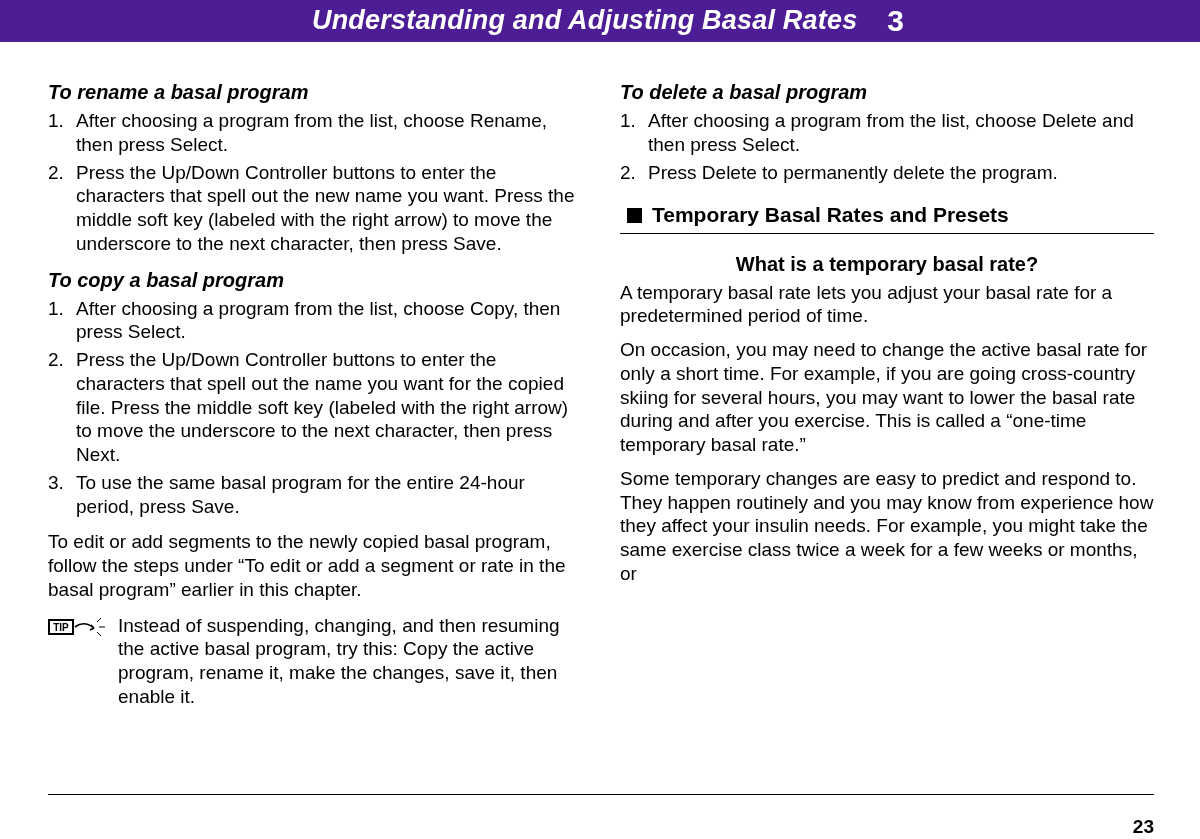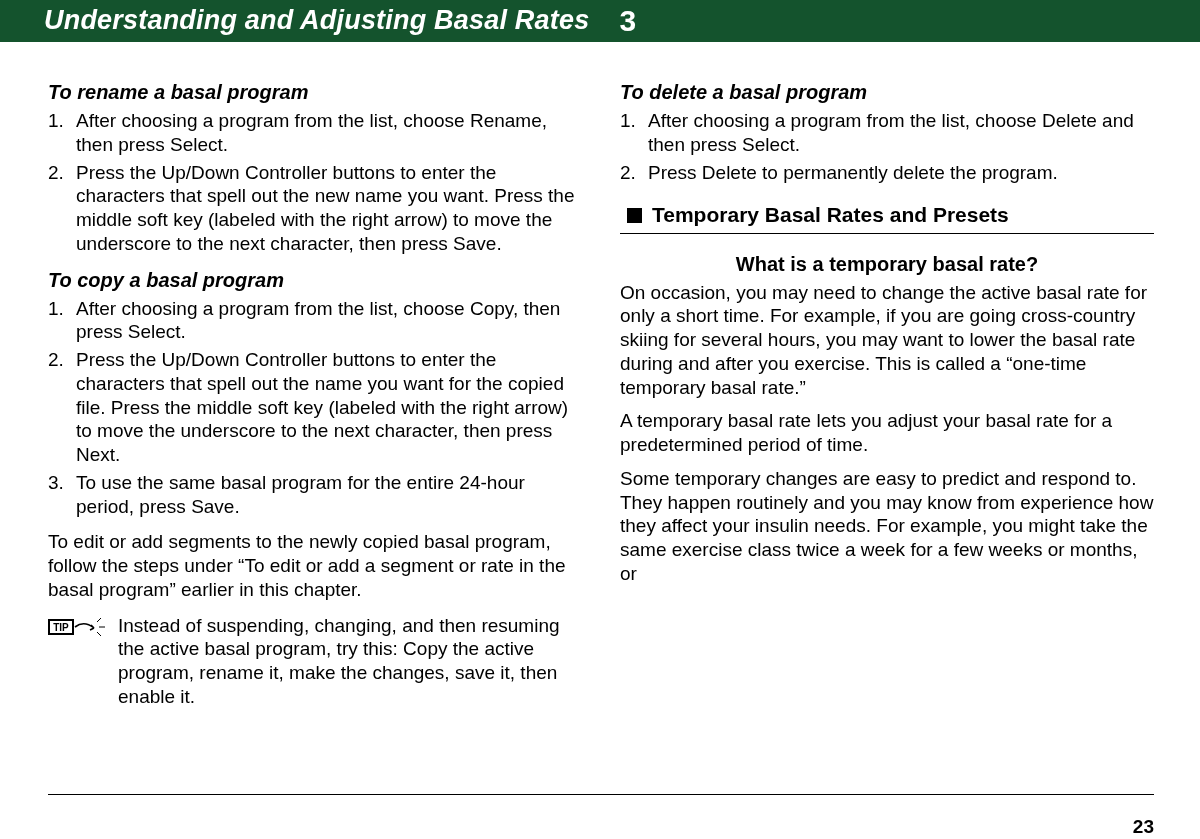--- a/index.html
+++ b/index.html
@@ -8,26 +8,26 @@
     background: #fff;
     color: #000;
     width: 1200px;
     height: 839px;
     position: relative;
     padding: 0;
     font-size: 19px;
     line-height: 1.25;
   }
   .header-bar {
-    background: #14532d;
+    background: #4c1d95;
     color: #fff;
     height: 42px;
     display: flex;
     align-items: center;
-    justify-content: flex-start;
+    justify-content: center;
     padding-right: 28px;
     margin-bottom: 38px;
     padding-left: 44px;
   }
   .header-title {
     font-weight: bold;
     font-size: 27px;
     font-style: italic;
     letter-spacing: 0.2px;
   }
@@ -198,22 +198,22 @@
     </ol>
 
 
     <div class="section-head-row">
       <div class="section-square"></div>
       <div class="section-head">Temporary Basal Rates and Presets</div>
     </div>
     <hr class="section-rule">
 
     <div class="subhead2">What is a temporary basal rate?</div>
+    <p>A temporary basal rate lets you adjust your basal rate for a predetermined period of time.</p>
     <p>On occasion, you may need to change the active basal rate for only a short time. For example, if you are going cross-country skiing for several hours, you may want to lower the basal rate during and after you exercise. This is called a “one-time temporary basal rate.”</p>
-    <p>A temporary basal rate lets you adjust your basal rate for a predetermined period of time.</p>
     <p>Some temporary changes are easy to predict and respond to. They happen routinely and you may know from experience how they affect your insulin needs. For example, you might take the same exercise class twice a week for a few weeks or months, or</p>
 
   </div>
 
 </div>
 
 <hr class="footer-rule">
 <div class="page-number">23</div>
 
 </body></html>

